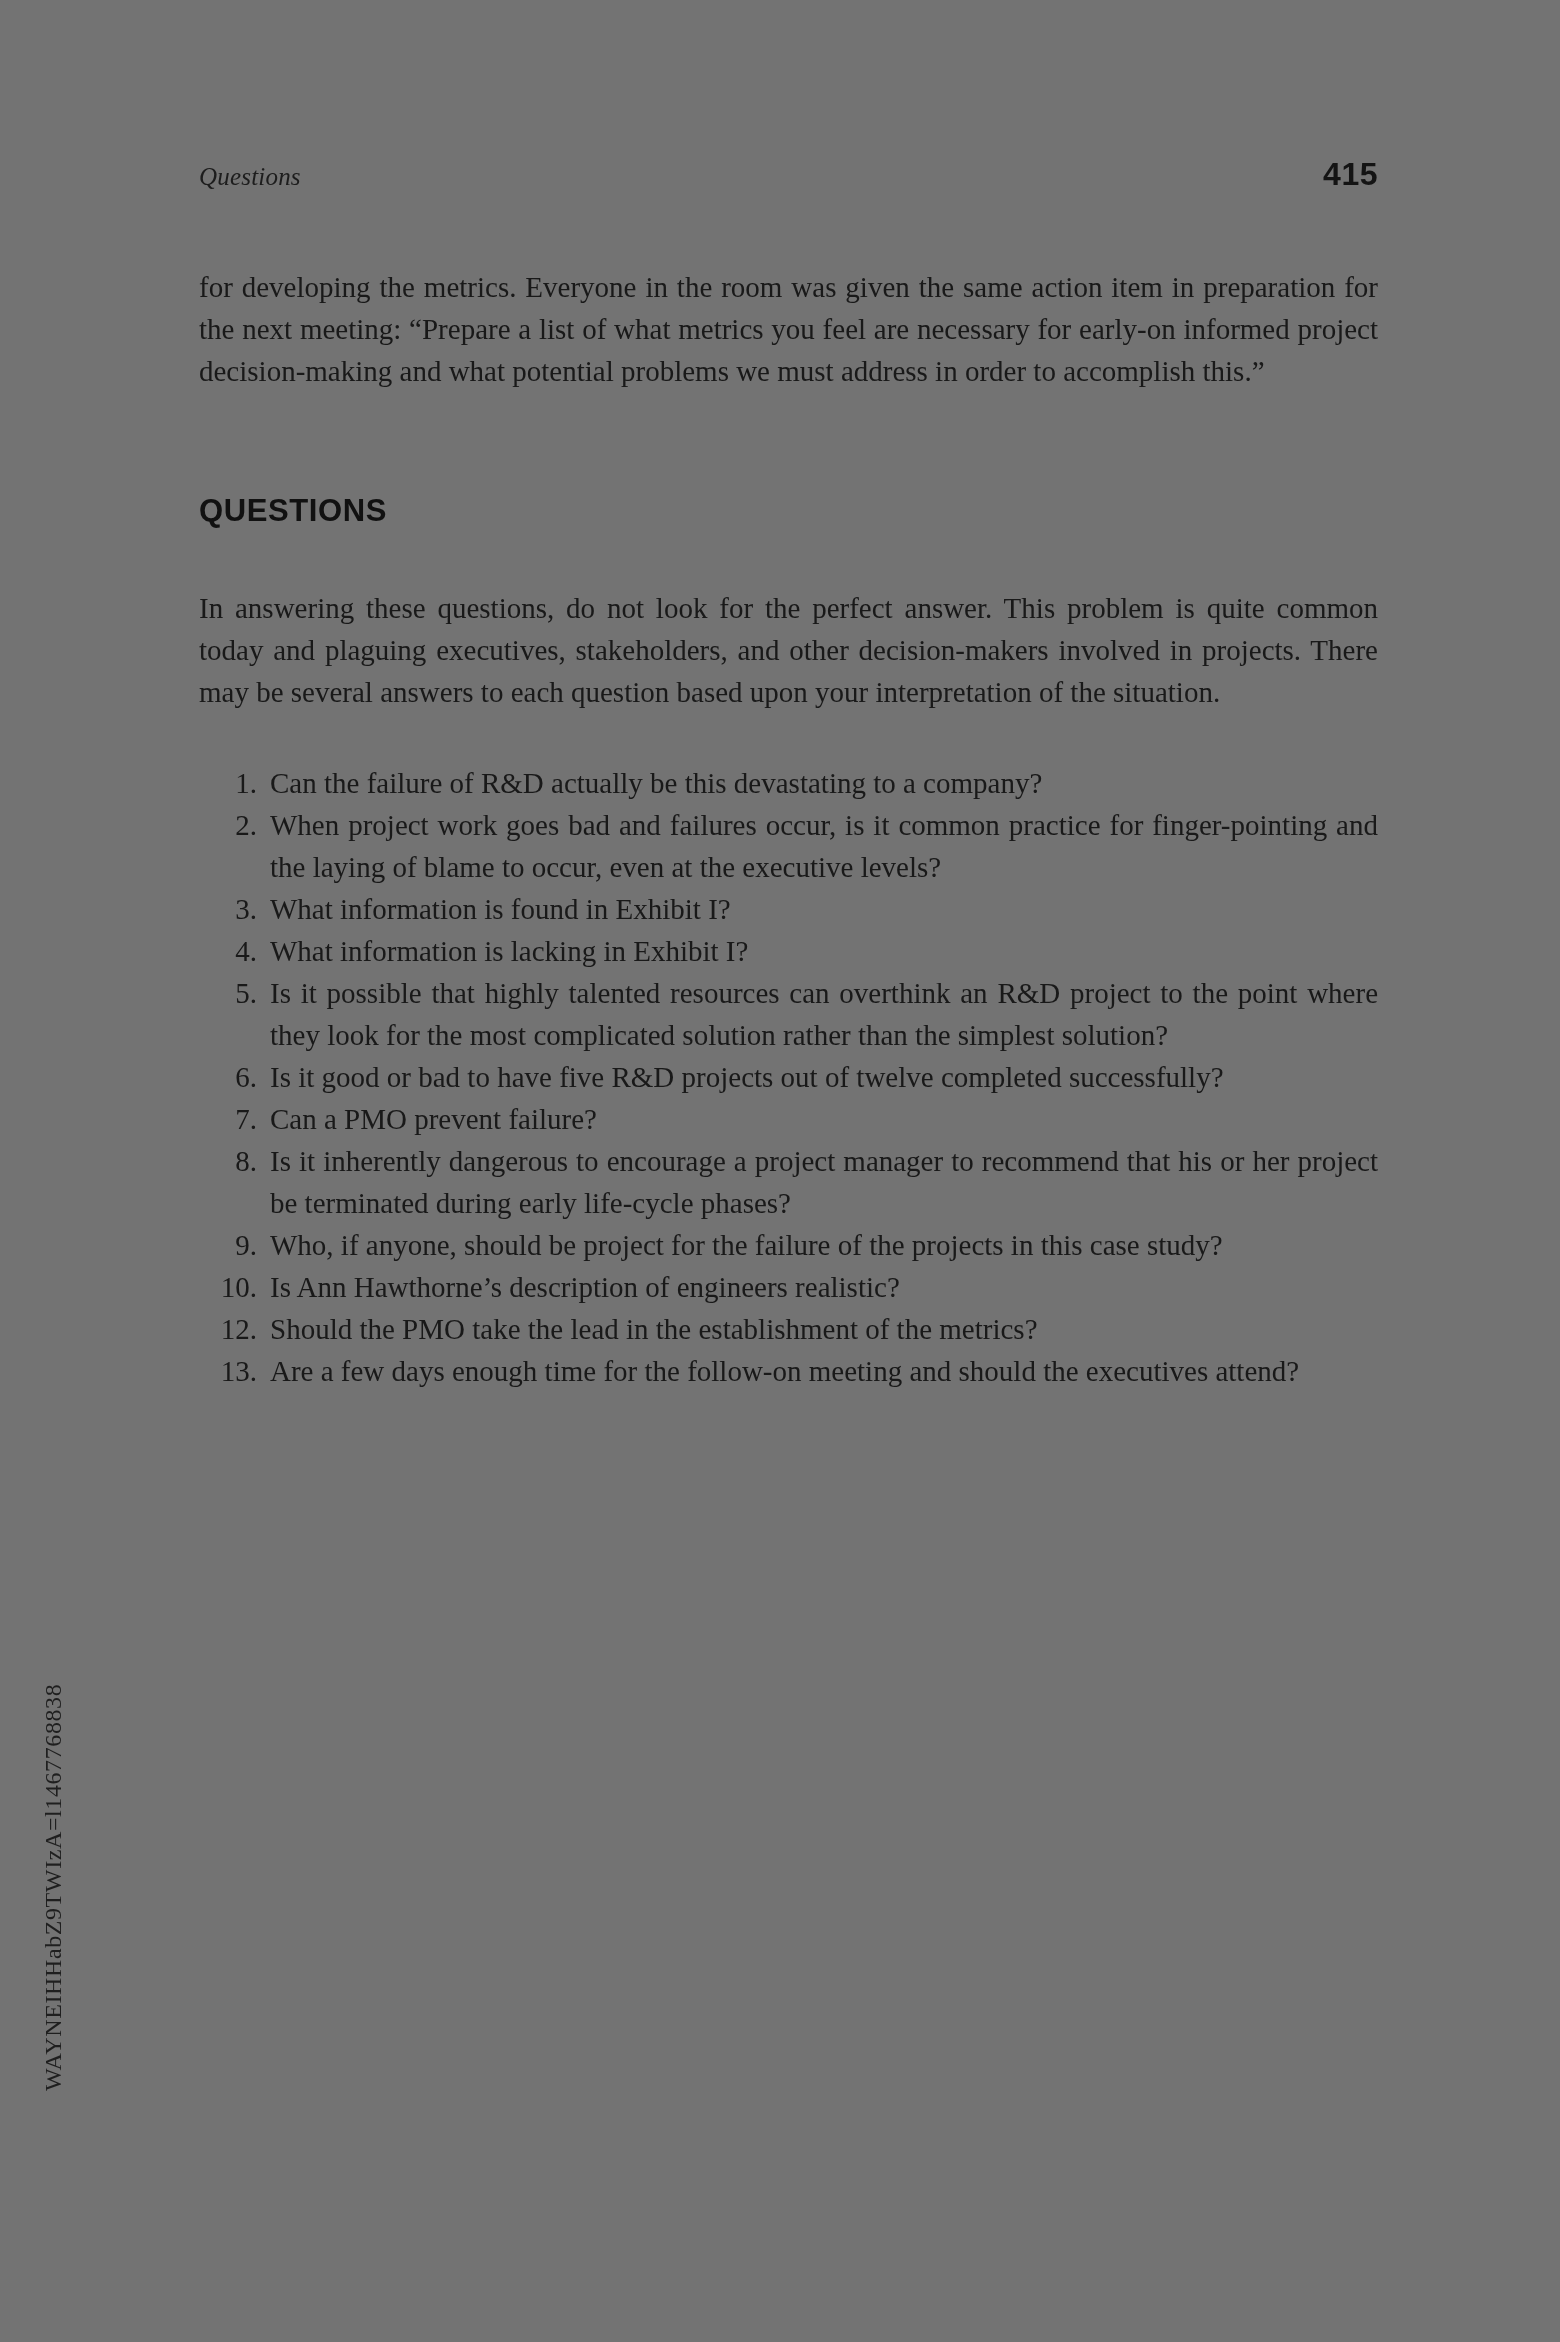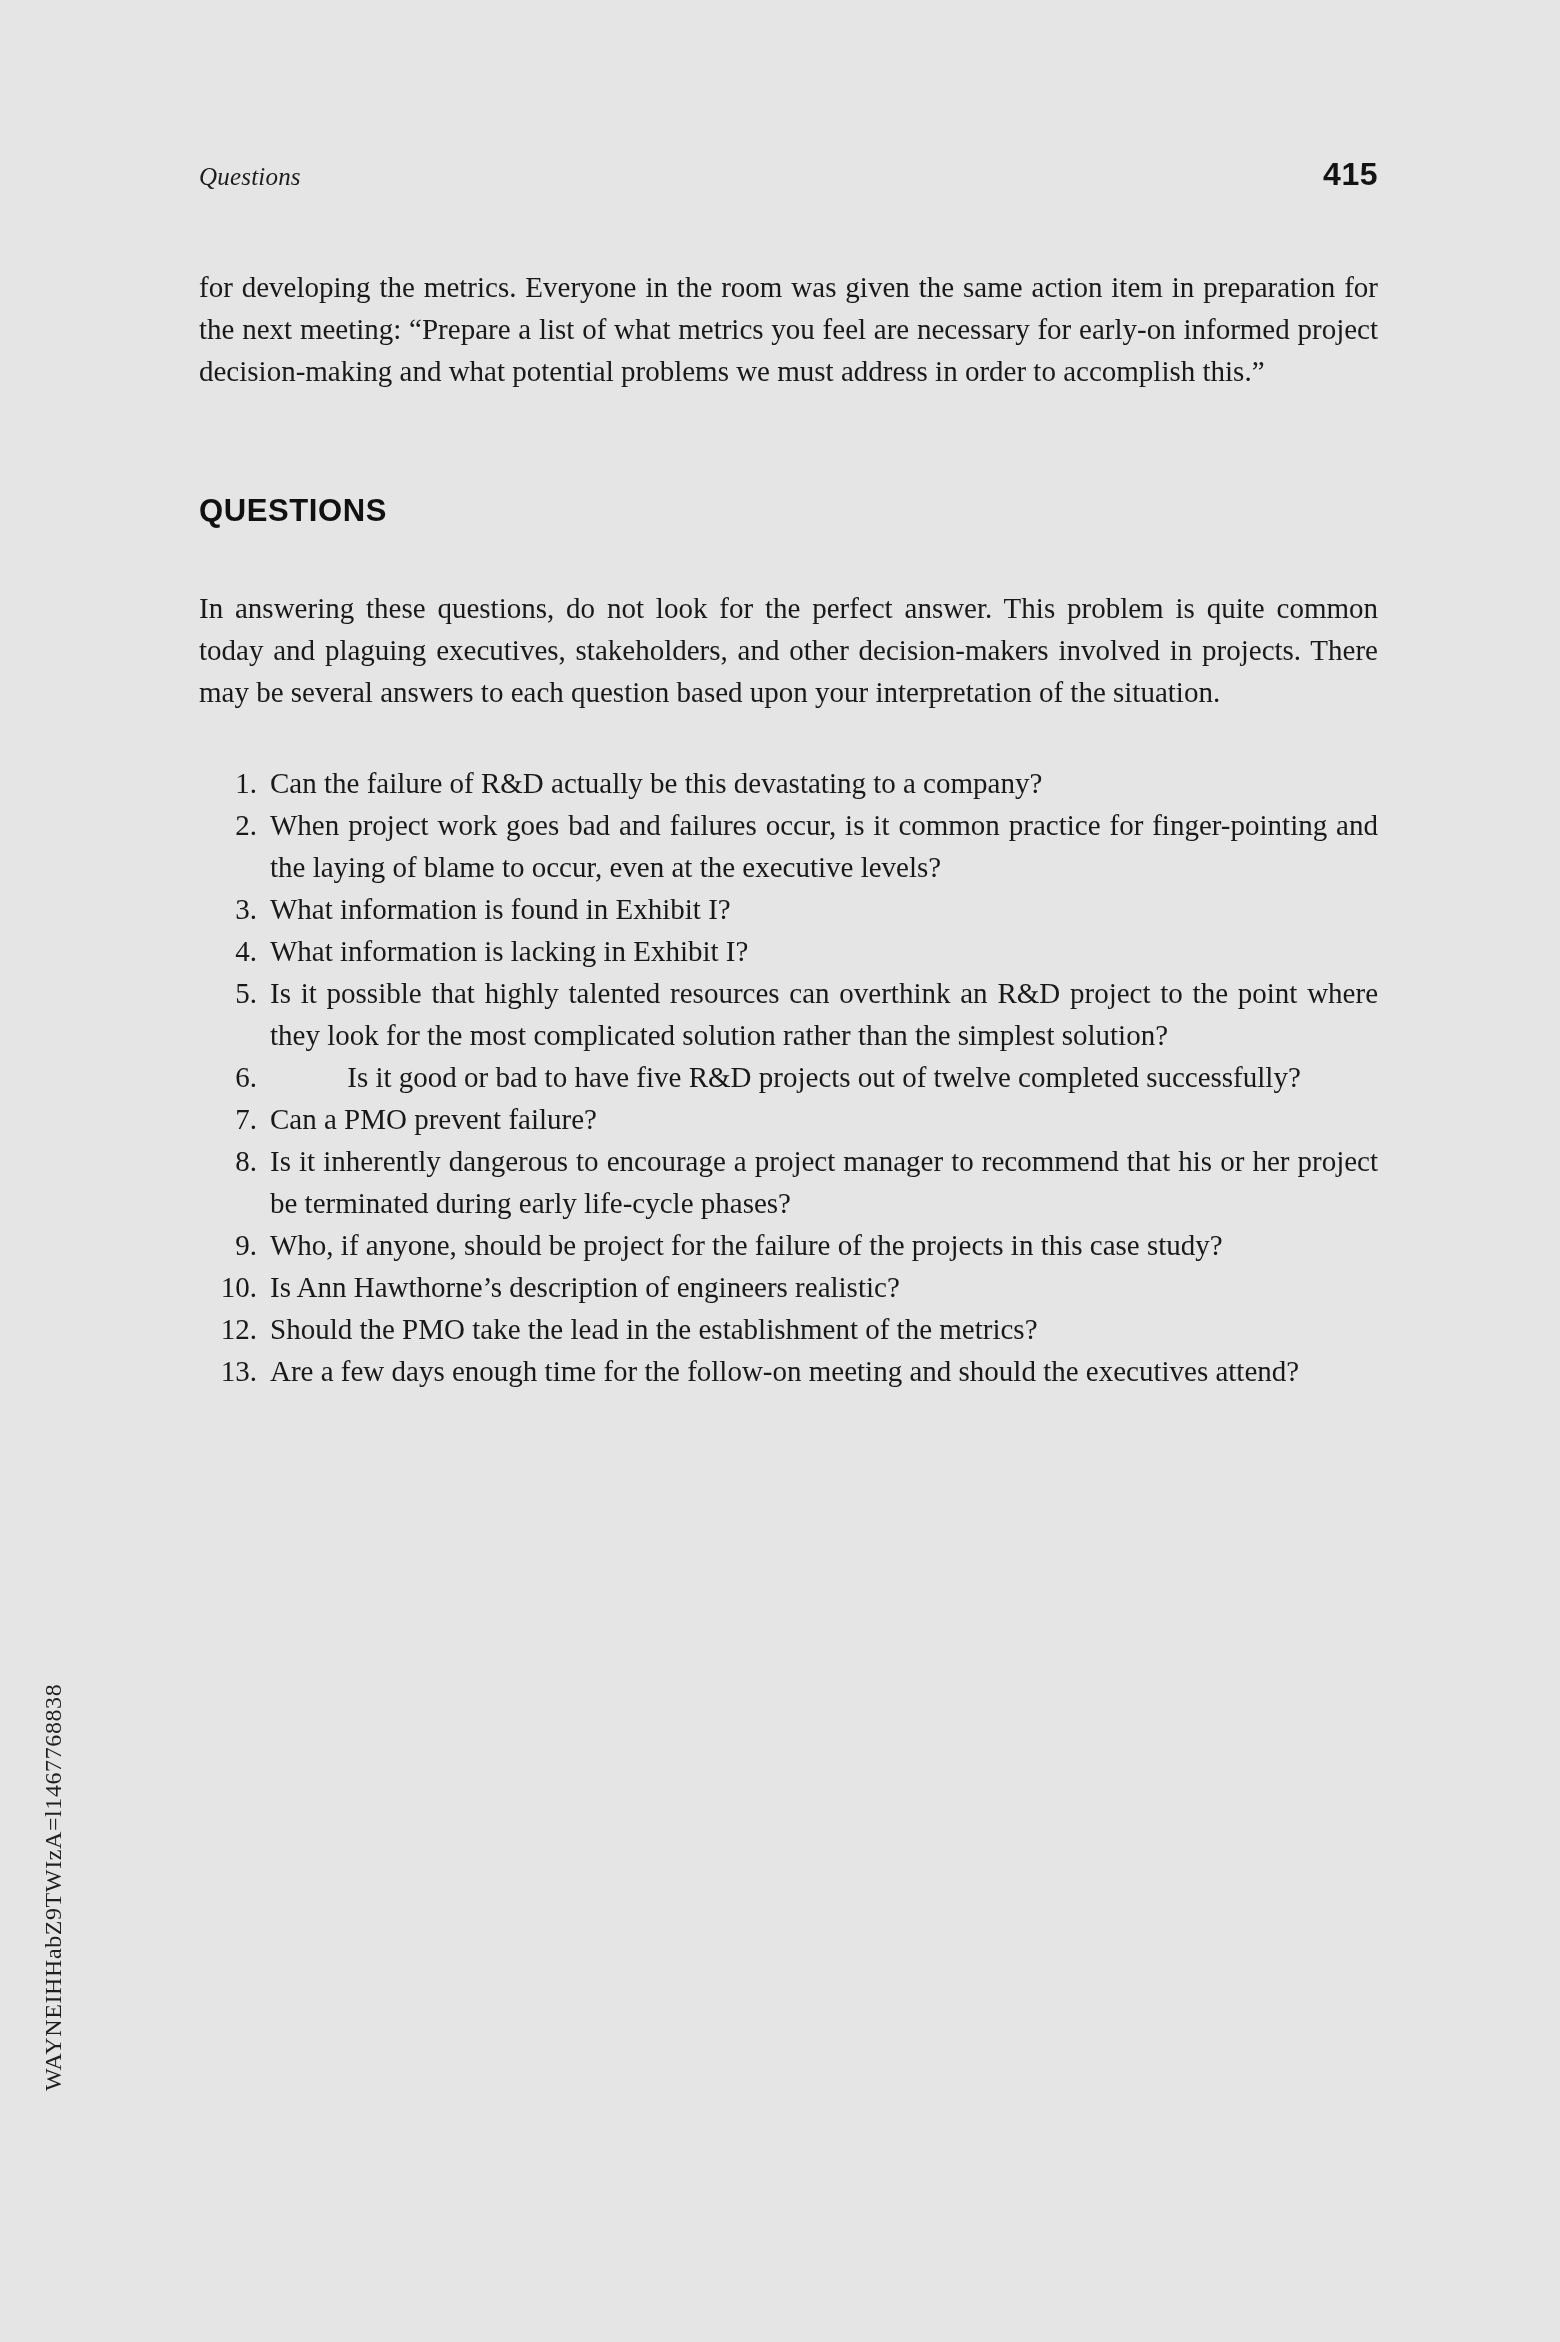--- a/index.html
+++ b/index.html
@@ -12,21 +12,21 @@
     height: 2342px;
     position: relative;
     font-family: "Liberation Serif", serif;
     color: #1a1a1a;
     overflow: hidden;
   }
 
   .page {
     position: absolute;
     inset: 0;
-    background: #e5e5e5;
+    background: #737373;
   }
 
   
   .running-head {
     position: absolute;
     left: 199px;
     top: 156px;
     width: 1179px;
     display: flex;
     align-items: baseline;
@@ -102,21 +102,21 @@
   .question-text {
     flex: 1 1 auto;
     font-size: 29px;
     line-height: 42px;
     color: #191919;
     text-align: justify;
     text-justify: inter-word;
     hyphens: none;
   }
   .question-text.ragged {
-    text-align: center;
+    text-align: left;
   }
 
   
   .watermark {
     position: absolute;
     left: 67px;
     bottom: 251px;
     transform-origin: left bottom;
     transform: rotate(-90deg);
     white-space: nowrap;

